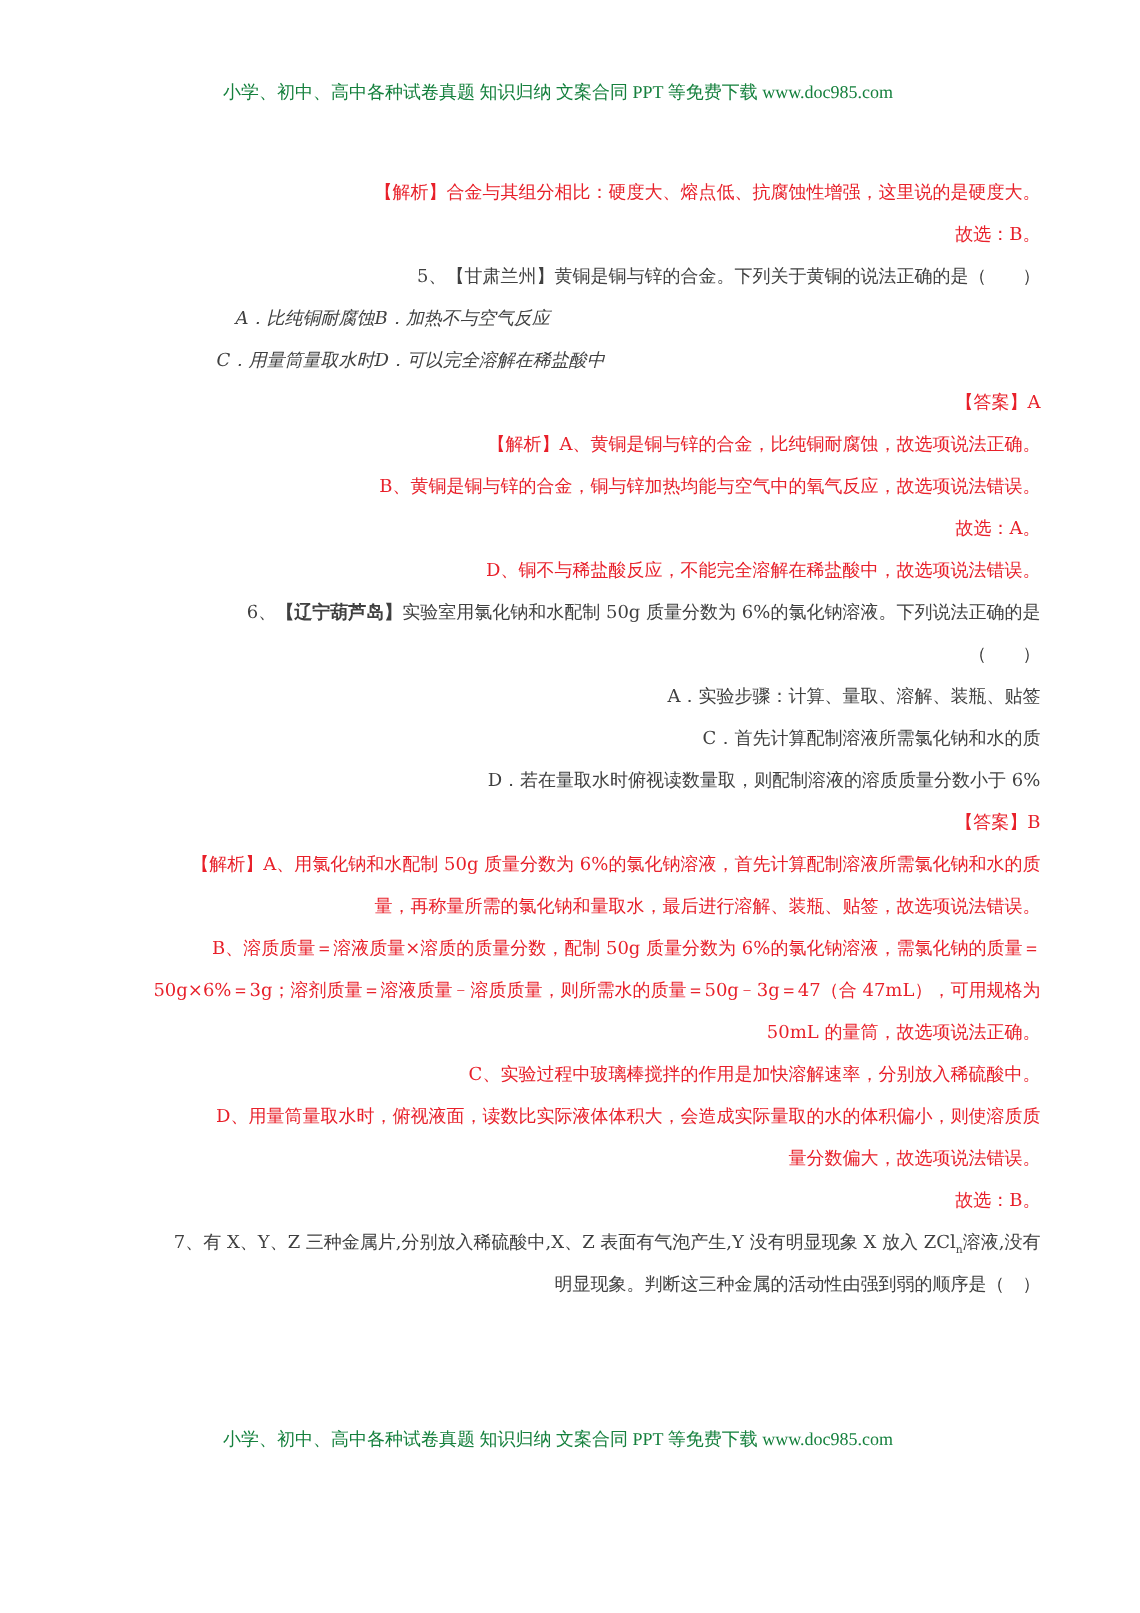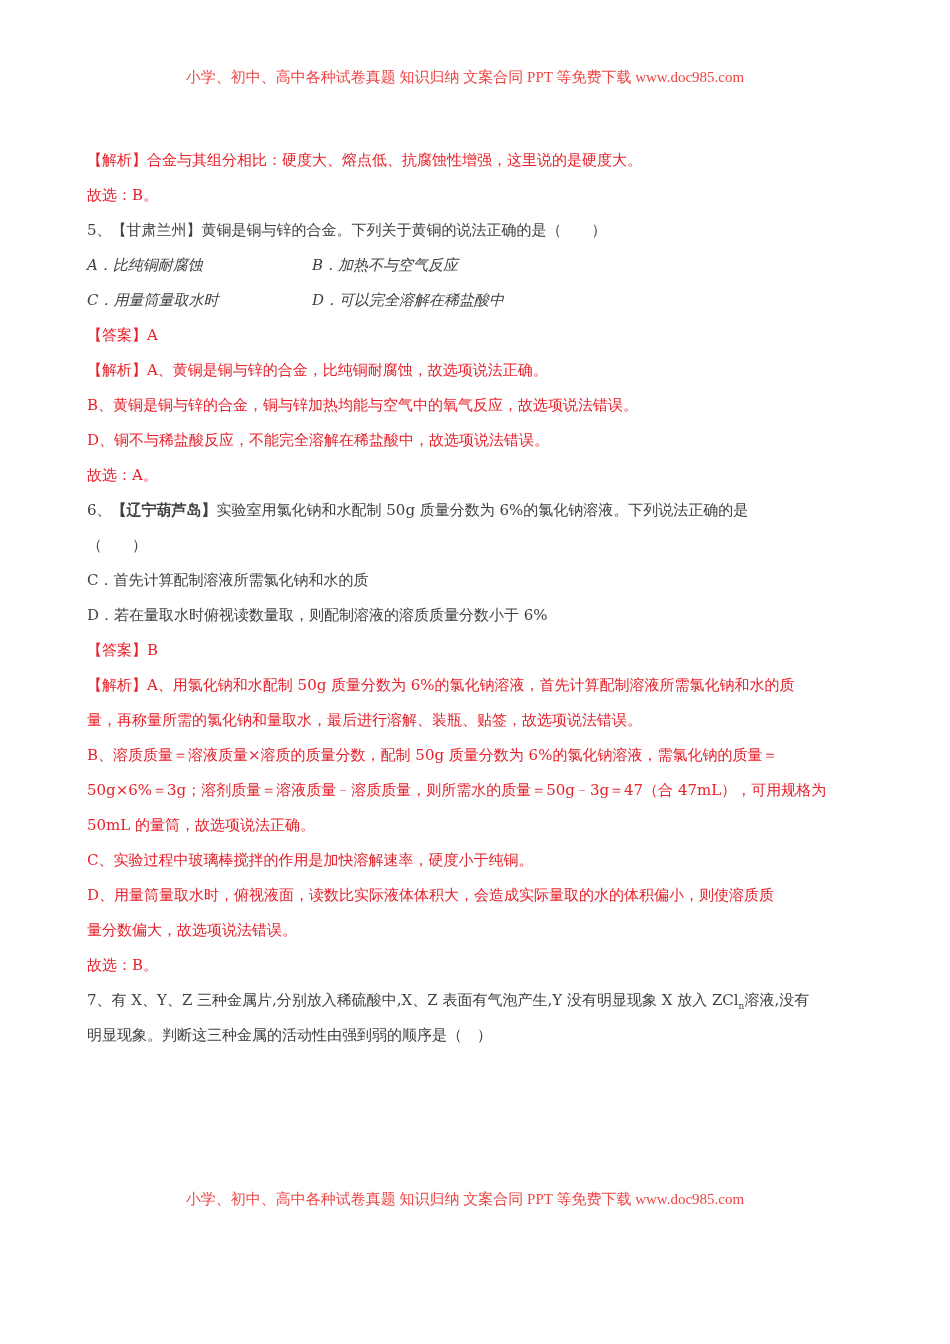--- a/index.html
+++ b/index.html
@@ -1,22 +1,22 @@
 <!DOCTYPE html>
 <html><head>
 <meta charset="utf-8">
 <style>
   html, body { margin: 0; padding: 0; background: #ffffff; }
   body { width: 950px; height: 1344px; position: relative; overflow: hidden;
          font-family: "DejaVu Serif", "Liberation Serif", serif; color: #222; }
   .header, .footer { position: absolute; left: 0; width: 930px; text-align: center;
-         font-size: 15px; color: #ef4444; font-family: "Liberation Serif", "DejaVu Serif", serif; }
+         font-size: 15px; color: #15803d; font-family: "Liberation Serif", "DejaVu Serif", serif; }
   .header { top: 68px; }
   .footer { top: 1190px; }
-  .content { position: absolute; left: 87px; top: 143px; width: 780px; }
+  .content { position: absolute; left: 87px; top: 143px; width: 780px; text-align: right; }
   .line { font-size: 15px; line-height: 35px; height: 35px; white-space: nowrap; }
   .red { color: #e8202a; }
   .black { color: #404040; }
   .bold { font-weight: bold; }
   .opts { display: flex; font-style: italic; }
   .opt-col { width: 225px; }
   sub { font-size: 9px; }
 </style>
 </head>
 <body>
@@ -34,36 +34,37 @@
     <span class="opt-col">A．比纯铜耐腐蚀</span>
     <span>B．加热不与空气反应</span>
   </div>
   <div class="line black opts">
     <span class="opt-col">C．用量筒量取水时</span>
     <span>D．可以完全溶解在稀盐酸中</span>
   </div>
   <div class="line red">【答案】A</div>
   <div class="line red">【解析】A、黄铜是铜与锌的合金，比纯铜耐腐蚀，故选项说法正确。</div>
   <div class="line red">B、黄铜是铜与锌的合金，铜与锌加热均能与空气中的氧气反应，故选项说法错误。</div>
+  <div class="line red">故选：A。</div>
   <div class="line red">D、铜不与稀盐酸反应，不能完全溶解在稀盐酸中，故选项说法错误。</div>
-  <div class="line red">故选：A。</div>
 
   <div class="line black">
     <span>6、</span><span class="bold">【辽宁葫芦岛】</span><span>实验室用氯化钠和水配制 50g 质量分数为 6%的氯化钠溶液。下列说法正确的是</span>
   </div>
   <div class="line black">（　　）</div>
+  <div class="line black">A．实验步骤：计算、量取、溶解、装瓶、贴签</div>
   <div class="line black">C．首先计算配制溶液所需氯化钠和水的质</div>
   <div class="line black">D．若在量取水时俯视读数量取，则配制溶液的溶质质量分数小于 6%</div>
   <div class="line red">【答案】B</div>
   <div class="line red">【解析】A、用氯化钠和水配制 50g 质量分数为 6%的氯化钠溶液，首先计算配制溶液所需氯化钠和水的质</div>
   <div class="line red">量，再称量所需的氯化钠和量取水，最后进行溶解、装瓶、贴签，故选项说法错误。</div>
   <div class="line red">B、溶质质量＝溶液质量×溶质的质量分数，配制 50g 质量分数为 6%的氯化钠溶液，需氯化钠的质量＝</div>
   <div class="line red">50g×6%＝3g；溶剂质量＝溶液质量﹣溶质质量，则所需水的质量＝50g﹣3g＝47（合 47mL），可用规格为</div>
   <div class="line red">50mL 的量筒，故选项说法正确。</div>
-  <div class="line red">C、实验过程中玻璃棒搅拌的作用是加快溶解速率，硬度小于纯铜。</div>
+  <div class="line red">C、实验过程中玻璃棒搅拌的作用是加快溶解速率，分别放入稀硫酸中。</div>
   <div class="line red">D、用量筒量取水时，俯视液面，读数比实际液体体积大，会造成实际量取的水的体积偏小，则使溶质质</div>
   <div class="line red">量分数偏大，故选项说法错误。</div>
   <div class="line red">故选：B。</div>
 
   <div class="line black">
     <span>7、有 X、Y、Z 三种金属片,分别放入稀硫酸中,X、Z 表面有气泡产生,Y 没有明显现象 X 放入 ZCl</span><sub>n</sub><span>溶液,没有</span>
   </div>
   <div class="line black">明显现象。判断这三种金属的活动性由强到弱的顺序是（　）</div>
 </div>
 

